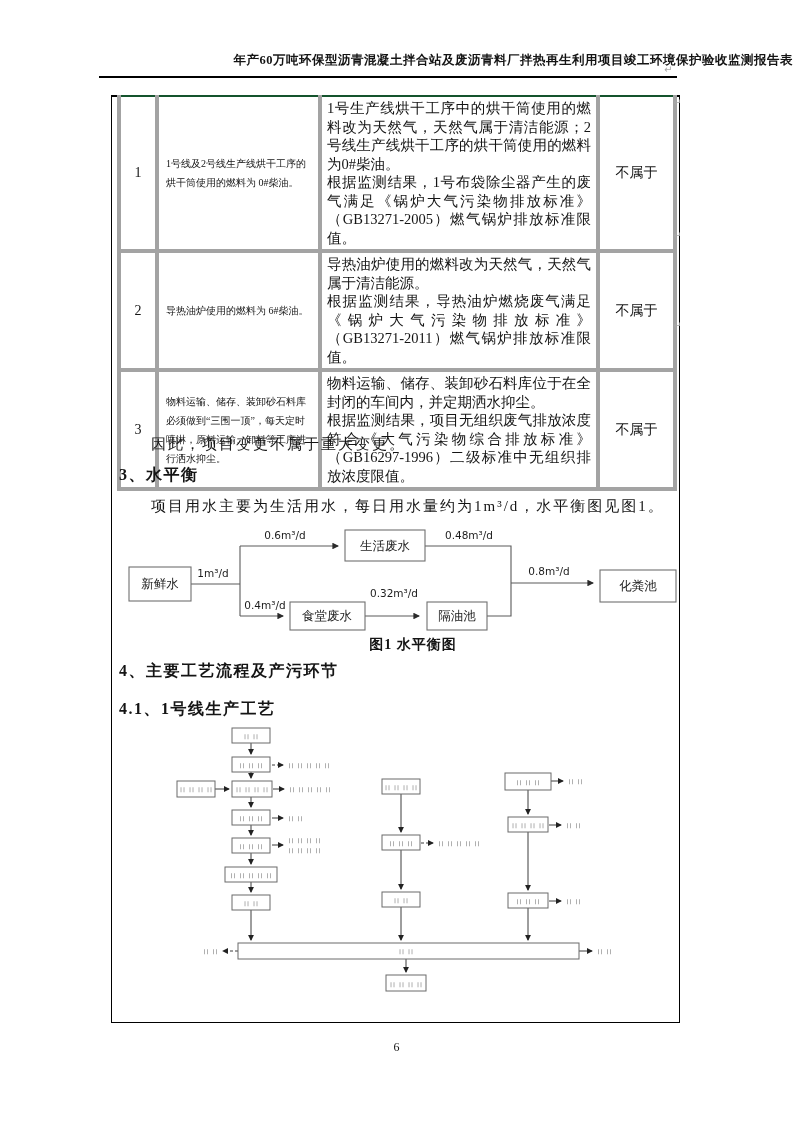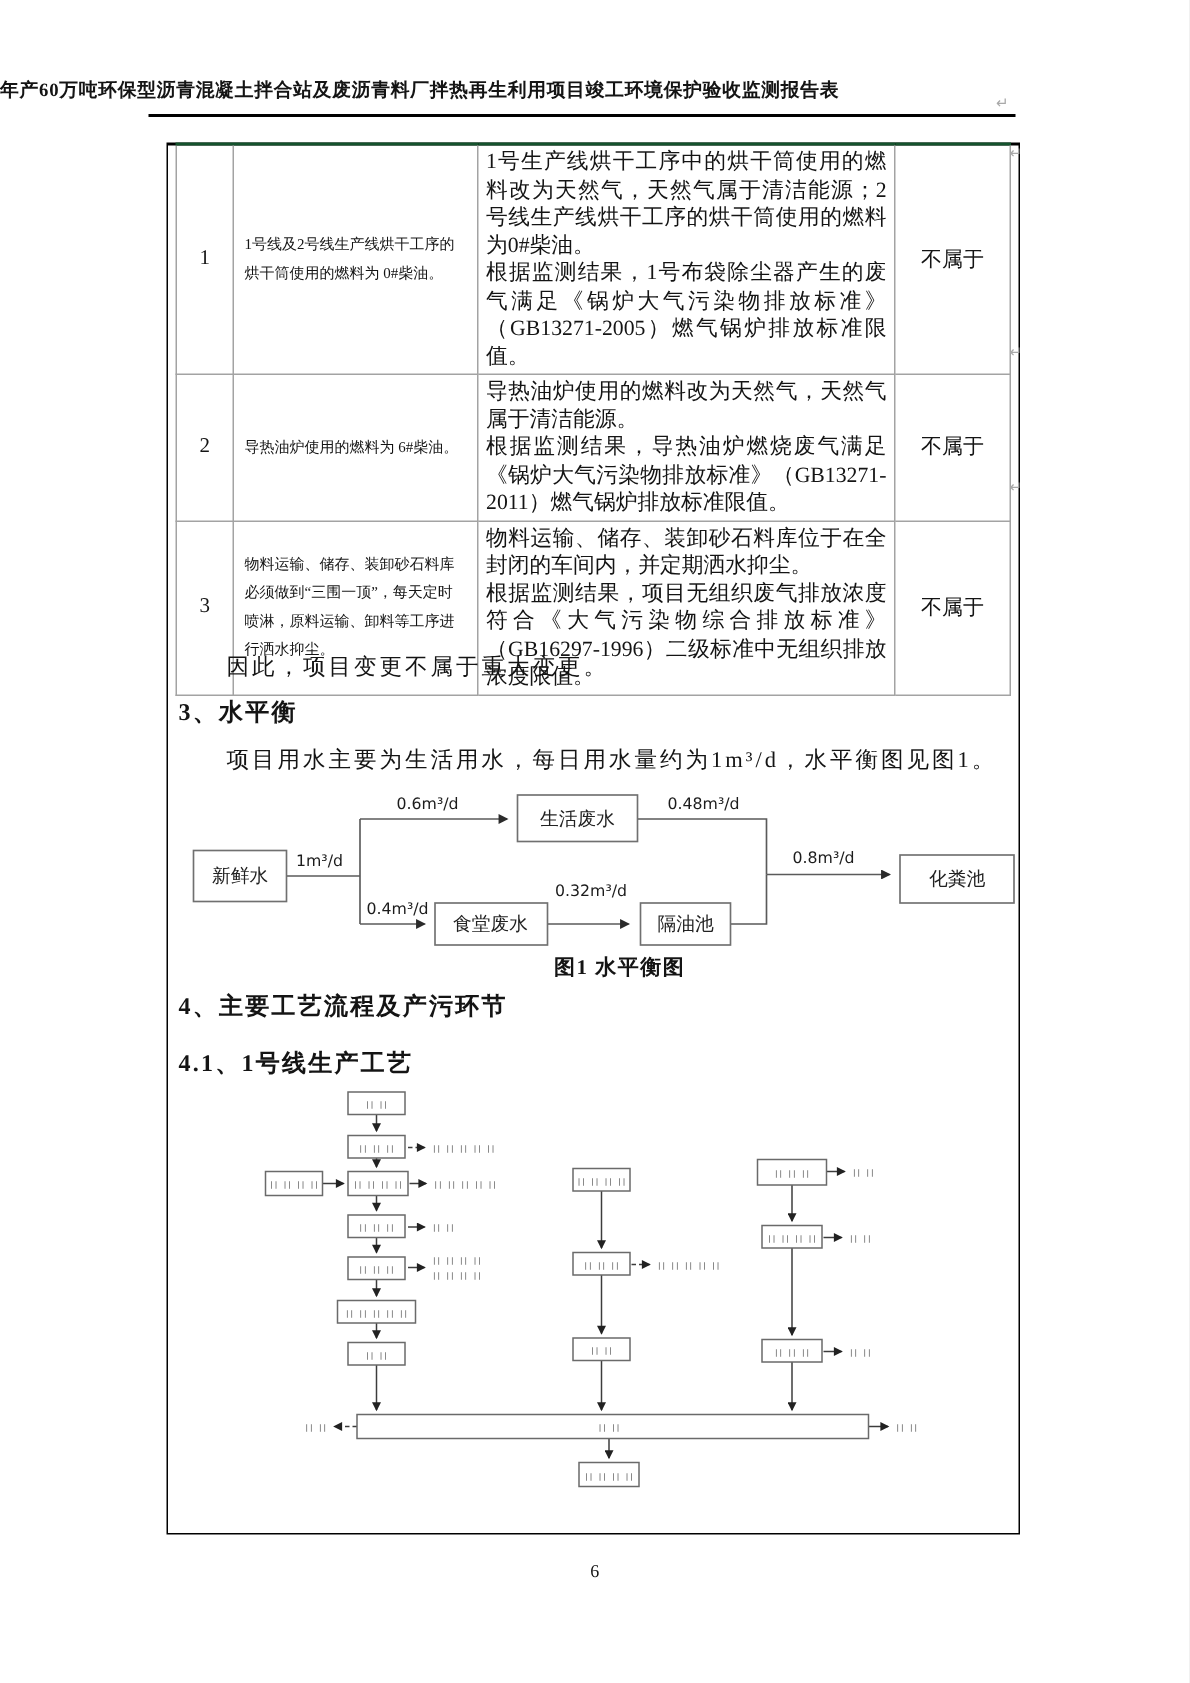--- a/index.html
+++ b/index.html
@@ -1,28 +1,28 @@
 <!DOCTYPE html>
 <html><head>
 <meta charset="utf-8">
 <style>
   html,body{margin:0;padding:0;background:#e8e8e8;}
   .page{position:relative;width:793px;height:1122px;background:#ffffff;margin:0 auto;
         font-family:"Liberation Serif","DejaVu Serif",serif;color:#141414;overflow:hidden;}
   .abs{position:absolute;}
   
-  .doc-title{top:52px;left:0;width:100%;text-align:left;font-weight:bold;
+  .doc-title{top:52px;left:0;width:100%;text-align:right;font-weight:bold;
              font-size:12.5px;letter-spacing:.5px;}
   .title-rule{top:76px;left:99px;width:578px;height:2px;background:#000;}
   .pmark{color:#a9a9a9;font-size:10px;font-family:"DejaVu Sans",sans-serif;}
   
   .outer-frame{top:95px;left:111px;width:569px;height:928px;border:1px solid #000;border-top:2px solid #000;box-sizing:border-box;}
   
   table.chg{position:absolute;top:95px;left:117px;width:556px;border-collapse:collapse;table-layout:fixed;}
-  table.chg td{border:1px solid #a3a3a3;vertical-align:middle;box-sizing:border-box;}
+  table.chg td{border:4px solid #a3a3a3;vertical-align:middle;box-sizing:border-box;}
   table.chg tr:first-child td{border-top:2px solid #14532d;}
   td.c-no{width:38px;text-align:center;font-size:14px;}
   td.c-chg{width:163px;font-size:10px;line-height:19px;padding:3px 7px;}
   td.c-act{width:278px;font-size:14.5px;line-height:18.5px;padding:2px 5px;vertical-align:top;text-align:justify;}
   td.c-con{width:77px;text-align:center;font-size:14px;}
   .r1{height:133px;} .r2{height:90px;} .r3{height:112px;}
   
   .body-line{font-size:15px;letter-spacing:2px;}
   .hding{font-size:16px;font-weight:bold;letter-spacing:1.5px;}
   .fig-cap{left:113px;width:568px;text-align:center;font-weight:bold;font-size:14px;letter-spacing:1px;padding-left:16px;}

